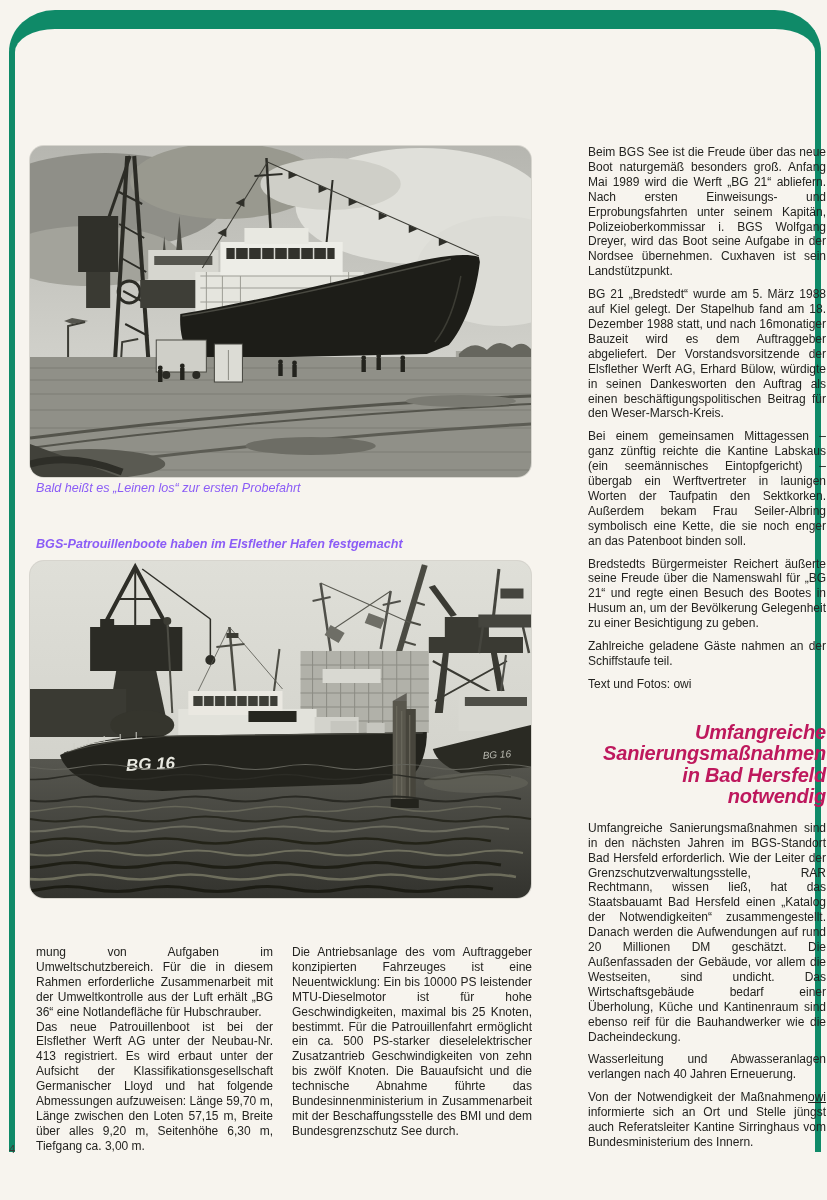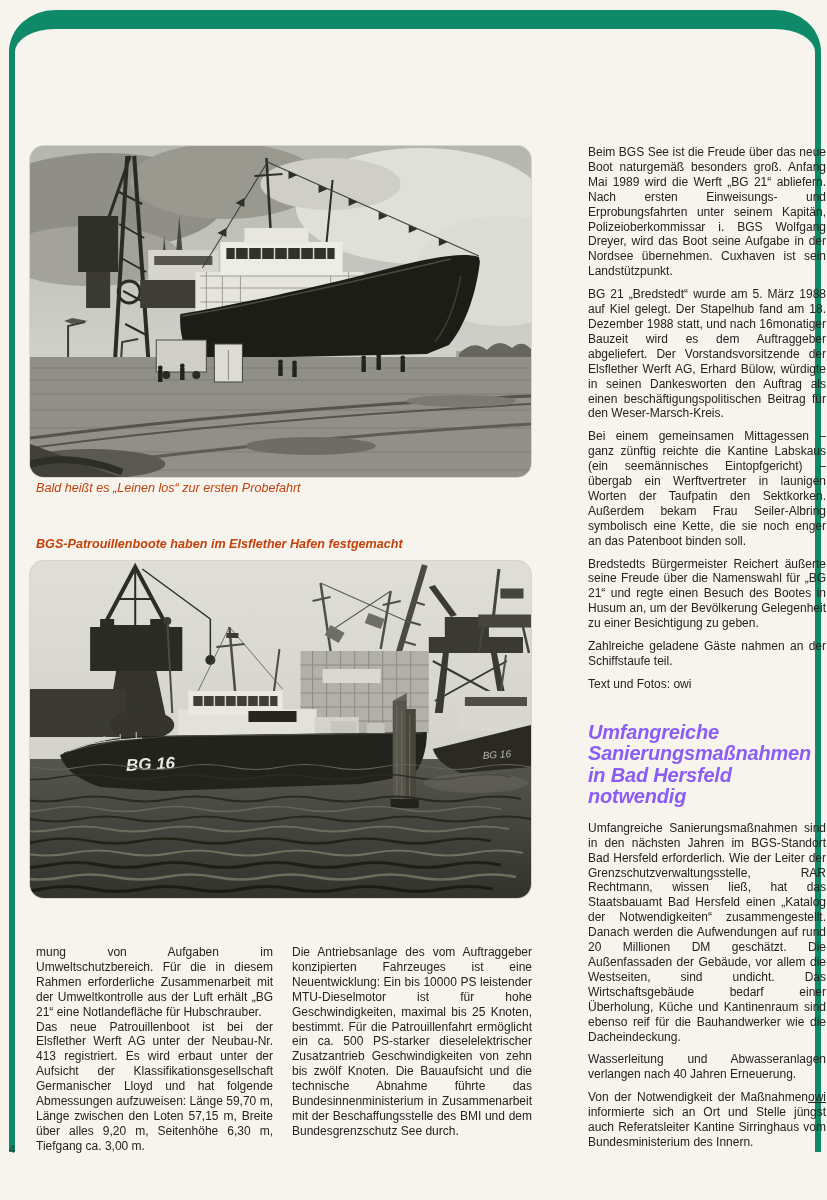--- a/index.html
+++ b/index.html
@@ -17,39 +17,39 @@
   }
   .photo{
     position:absolute;left:30px;width:501px;border-radius:14px;overflow:hidden;
     background:#c9c9c3;box-shadow:0 0 0 1px rgba(120,120,110,.25);
   }
   .photo svg{display:block;width:100%;height:100%;}
   #photo1{top:146px;height:331px;}
   #photo2{top:561px;height:337px;}
   .caption{
     position:absolute;left:36px;width:495px;
-    font-style:italic;font-size:12.6px;line-height:15px;color:#c2410c;
+    font-style:italic;font-size:12.6px;line-height:15px;color:#8b5cf6;
   }
   #caption1{top:481px;}
   #caption2{top:537px;font-weight:bold;}
   .col{
     position:absolute;font-size:12px;line-height:14.9px;text-align:justify;
     hyphens:auto;-webkit-hyphens:auto;overflow-wrap:break-word;
   }
   .col p{margin:0 0 8px 0;}
   .col p.tight{margin:0;}
   #col-left{left:36px;top:945px;width:237px;}
   #col-mid{left:292px;top:945px;width:240px;}
   #col-right{left:588px;top:145px;width:238px;}
   .credit{text-align:left;margin-top:2px;}
   .owi-float{float:right;text-decoration:underline;}
   h2.article-title{
     font-size:20px;line-height:21.5px;font-weight:bold;font-style:italic;
-    letter-spacing:-.2px;color:#8b5cf6;margin:30px 0 13px 0;
-    hyphens:manual;-webkit-hyphens:manual;text-align:left;
+    letter-spacing:-.2px;color:#be185d;margin:30px 0 13px 0;
+    hyphens:manual;-webkit-hyphens:manual;text-align:right;
   }
   .page-number{
     position:absolute;left:9px;top:1143px;font-size:11px;color:#3a3a36;
   }
 </style>
 </head>
 <body>
 
 <div class="sheet">
 
@@ -299,21 +299,21 @@
         <use href="#rip2" x="-8" y="292" stroke="#70705f" stroke-width="2.2"></use>
         <use href="#rip2" x="-30" y="304" stroke="#1f1f16" stroke-width="3"></use>
         <use href="#rip2" x="-15" y="316" stroke="#6d6d5c" stroke-width="2.6"></use>
         <use href="#rip2" x="-38" y="328" stroke="#1c1c14" stroke-width="3.2"></use>
         <ellipse cx="445" cy="222" rx="52" ry="10" fill="#6c6c62" opacity="0.45"></ellipse>
       </g>
     </svg>
   </figure>
 
   <div class="col" id="col-left">
-    <p class="tight">mung von Aufgaben im Umweltschutzbereich. Für die in diesem Rahmen erforderliche Zusammenarbeit mit der Umweltkontrolle aus der Luft erhält „BG 21“ eine Notlandefläche für Hubschrauber.</p>
+    <p class="tight">mung von Aufgaben im Umweltschutzbereich. Für die in diesem Rahmen erforderliche Zusammenarbeit mit der Umweltkontrolle aus der Luft erhält „BG 36“ eine Notlandefläche für Hubschrauber.</p>
     <p class="tight">Das neue Patrouillenboot ist bei der Elsflether Werft AG unter der Neubau-Nr. 413 registriert. Es wird erbaut unter der Aufsicht der Klassifikationsgesellschaft Germanischer Lloyd und hat folgende Abmessungen aufzuweisen: Länge 59,70 m, Länge zwischen den Loten 57,15 m, Breite über alles 9,20 m, Seitenhöhe 6,30 m, Tiefgang ca. 3,00 m.</p>
   </div>
 
   <div class="col" id="col-mid">
     <p>Die Antriebsanlage des vom Auftraggeber konzipierten Fahrzeuges ist eine Neuentwicklung: Ein bis 10000 PS leistender MTU-Dieselmotor ist für hohe Geschwindigkeiten, maximal bis 25 Knoten, bestimmt. Für die Patrouillenfahrt ermöglicht ein ca. 500 PS-starker dieselelektrischer Zusatzantrieb Geschwindigkeiten von zehn bis zwölf Knoten. Die Bauaufsicht und die technische Abnahme führte das Bundesinnenministerium in Zusammenarbeit mit der Beschaffungsstelle des BMI und dem Bundesgrenzschutz See durch.</p>
   </div>
 
   <div class="col" id="col-right">
     <p>Beim BGS See ist die Freude über das neue Boot naturgemäß besonders groß. Anfang Mai 1989 wird die Werft „BG 21“ abliefern. Nach ersten Einweisungs- und Erprobungsfahrten unter seinem Kapitän, Polizeioberkommissar i. BGS Wolfgang Dreyer, wird das Boot seine Aufgabe in der Nordsee übernehmen. Cuxhaven ist sein Landstützpunkt.</p>
     <p>BG 21 „Bredstedt“ wurde am 5. März 1988 auf Kiel gelegt. Der Stapelhub fand am 18. Dezember 1988 statt, und nach 16monatiger Bauzeit wird es dem Auftraggeber abgeliefert. Der Vorstandsvorsitzende der Elsflether Werft AG, Erhard Bülow, würdigte in seinen Dankesworten den Auftrag als einen beschäftigungspolitischen Beitrag für den Weser-Marsch-Kreis.</p>

